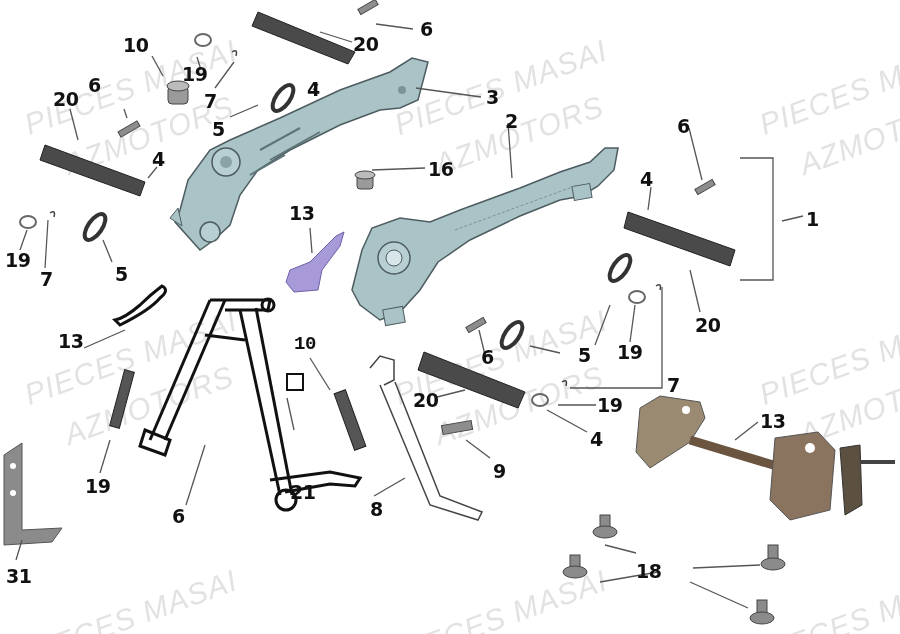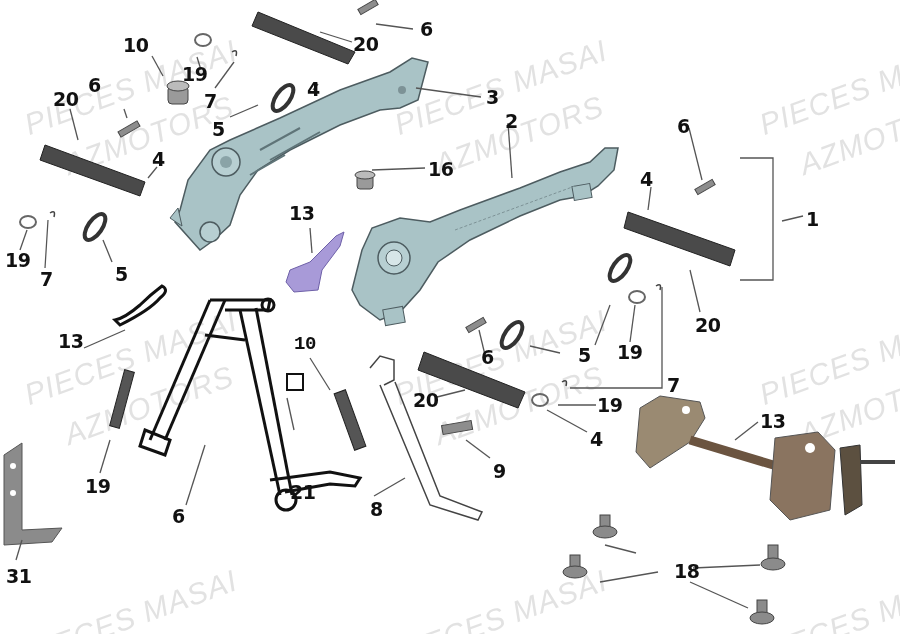--- a/index.html
+++ b/index.html
@@ -219,21 +219,21 @@
   <div class="lbl" style="left:370px;top:500px;">8</div>
   <div class="lbl" style="left:493px;top:462px;">9</div>
   <div class="lbl" style="left:294px;top:335px;font-family:Liberation Mono, monospace;">10</div>
   <div class="lbl" style="left:172px;top:507px;">6</div>
   <div class="lbl" style="left:85px;top:477px;">19</div>
   <div class="lbl" style="left:58px;top:332px;">13</div>
   <div class="lbl" style="left:428px;top:160px;">16</div>
   <div class="lbl" style="left:123px;top:36px;">10</div>
   <div class="lbl" style="left:289px;top:204px;">13</div>
   <div class="lbl" style="left:760px;top:412px;">13</div>
-  <div class="lbl" style="left:674px;top:562px;">18</div>
+  <div class="lbl" style="left:636px;top:562px;">18</div>
   <div class="lbl" style="left:182px;top:65px;">19</div>
   <div class="lbl" style="left:5px;top:251px;">19</div>
   <div class="lbl" style="left:617px;top:343px;">19</div>
   <div class="lbl" style="left:597px;top:396px;">19</div>
   <div class="lbl" style="left:353px;top:35px;">20</div>
   <div class="lbl" style="left:53px;top:90px;">20</div>
   <div class="lbl" style="left:695px;top:316px;">20</div>
   <div class="lbl" style="left:413px;top:391px;">20</div>
   <div class="lbl" style="left:290px;top:435px;margin-top:48px;">21</div>
   <div class="lbl" style="left:6px;top:567px;">31</div>

